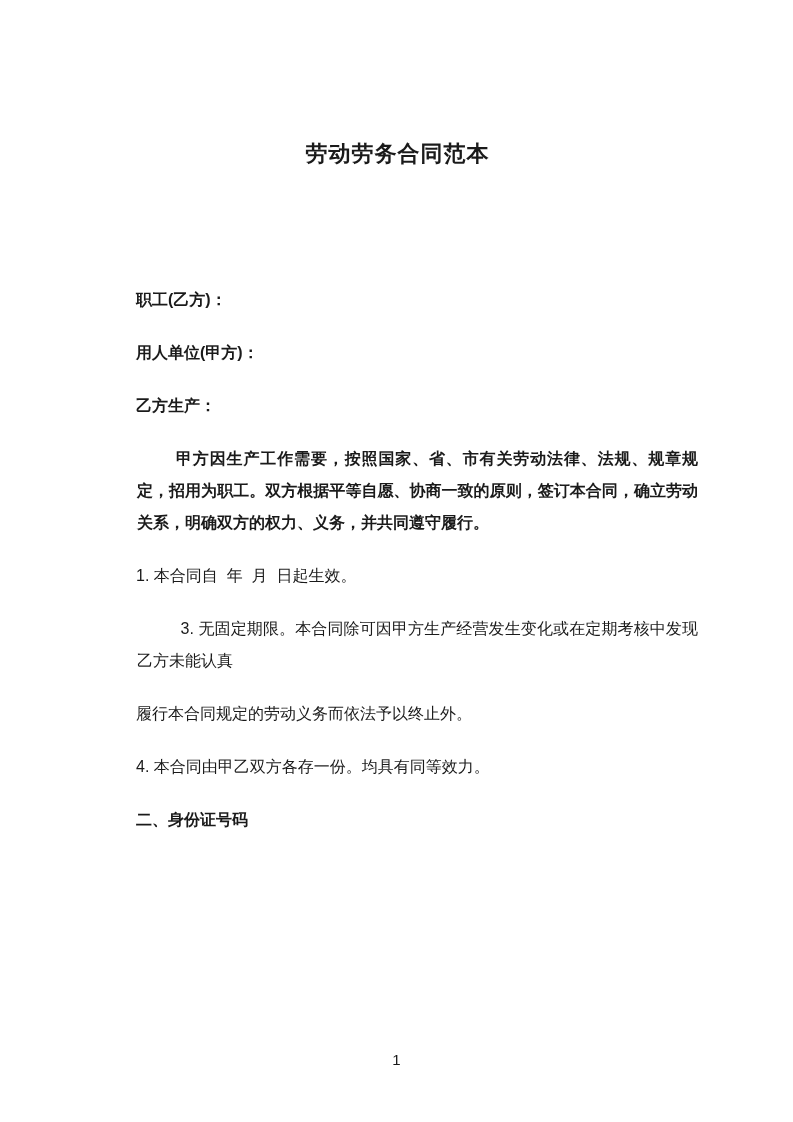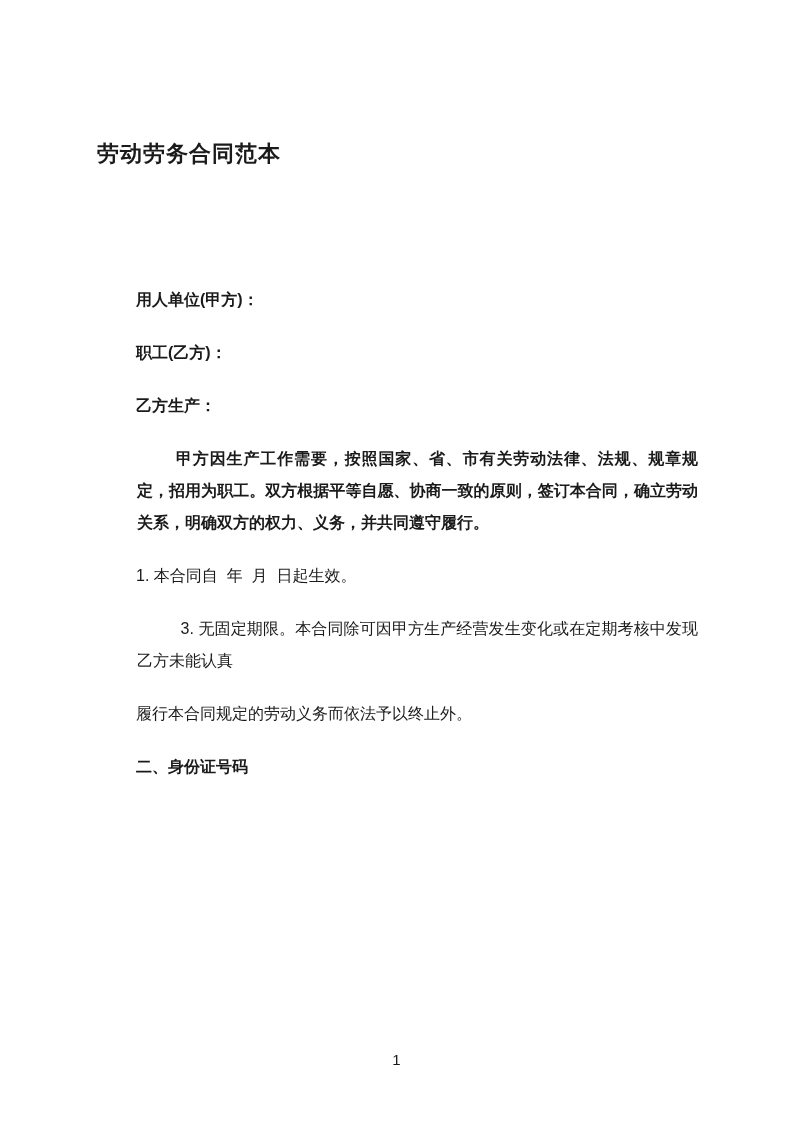--- a/index.html
+++ b/index.html
@@ -17,20 +17,21 @@
     overflow: hidden;
     box-sizing: border-box;
   }
   .doc-content {
     padding: 139px 95px 0 97px;
   }
   .doc-title {
     font-size: 22px;
     line-height: 30px;
     font-weight: bold;
+    text-align: center;
     margin: 0 0 115px 0;
     letter-spacing: 1px;
     white-space: pre-wrap;
   }
   .para {
     font-size: 16px;
     line-height: 32px;
     margin: 0 0 21px 0;
     text-indent: 39px;
     white-space: pre-wrap;
@@ -56,36 +57,37 @@
   }
 </style>
 </head>
 <body>
 
 <div class="doc-page">
   <div class="doc-content">
 
     <h1 class="doc-title"><span>劳动劳务合同范本</span></h1>
 
+    <p class="para bold">职工(乙方)：</p>
+
     <p class="para bold">用人单位(甲方)：</p>
-
-    <p class="para bold">职工(乙方)：</p>
 
     <p class="para bold">乙方生产：</p>
 
     <p class="para bold justify">甲方因生产工作需要，按照国家、省、市有关劳动法律、法规、规章规定，招用为职工。双方根据平等自愿、协商一致的原则，签订本合同，确立劳动关系，明确双方的权力、义务，并共同遵守履行。</p>
 
 
     <p class="para">1. 本合同自  年  月  日起生效。</p>
 
 
     <p class="para justify"> 3. 无固定期限。本合同除可因甲方生产经营发生变化或在定期考核中发现乙方未能认真</p>
 
     <p class="para">履行本合同规定的劳动义务而依法予以终止外。</p>
 
+    <p class="para">4. 本合同由甲乙双方各存一份。均具有同等效力。</p>
 
     <p class="para bold">二、身份证号码</p>
 
 
   </div>
 
   <div class="page-footer">1</div>
 </div>
 
 </body></html>

